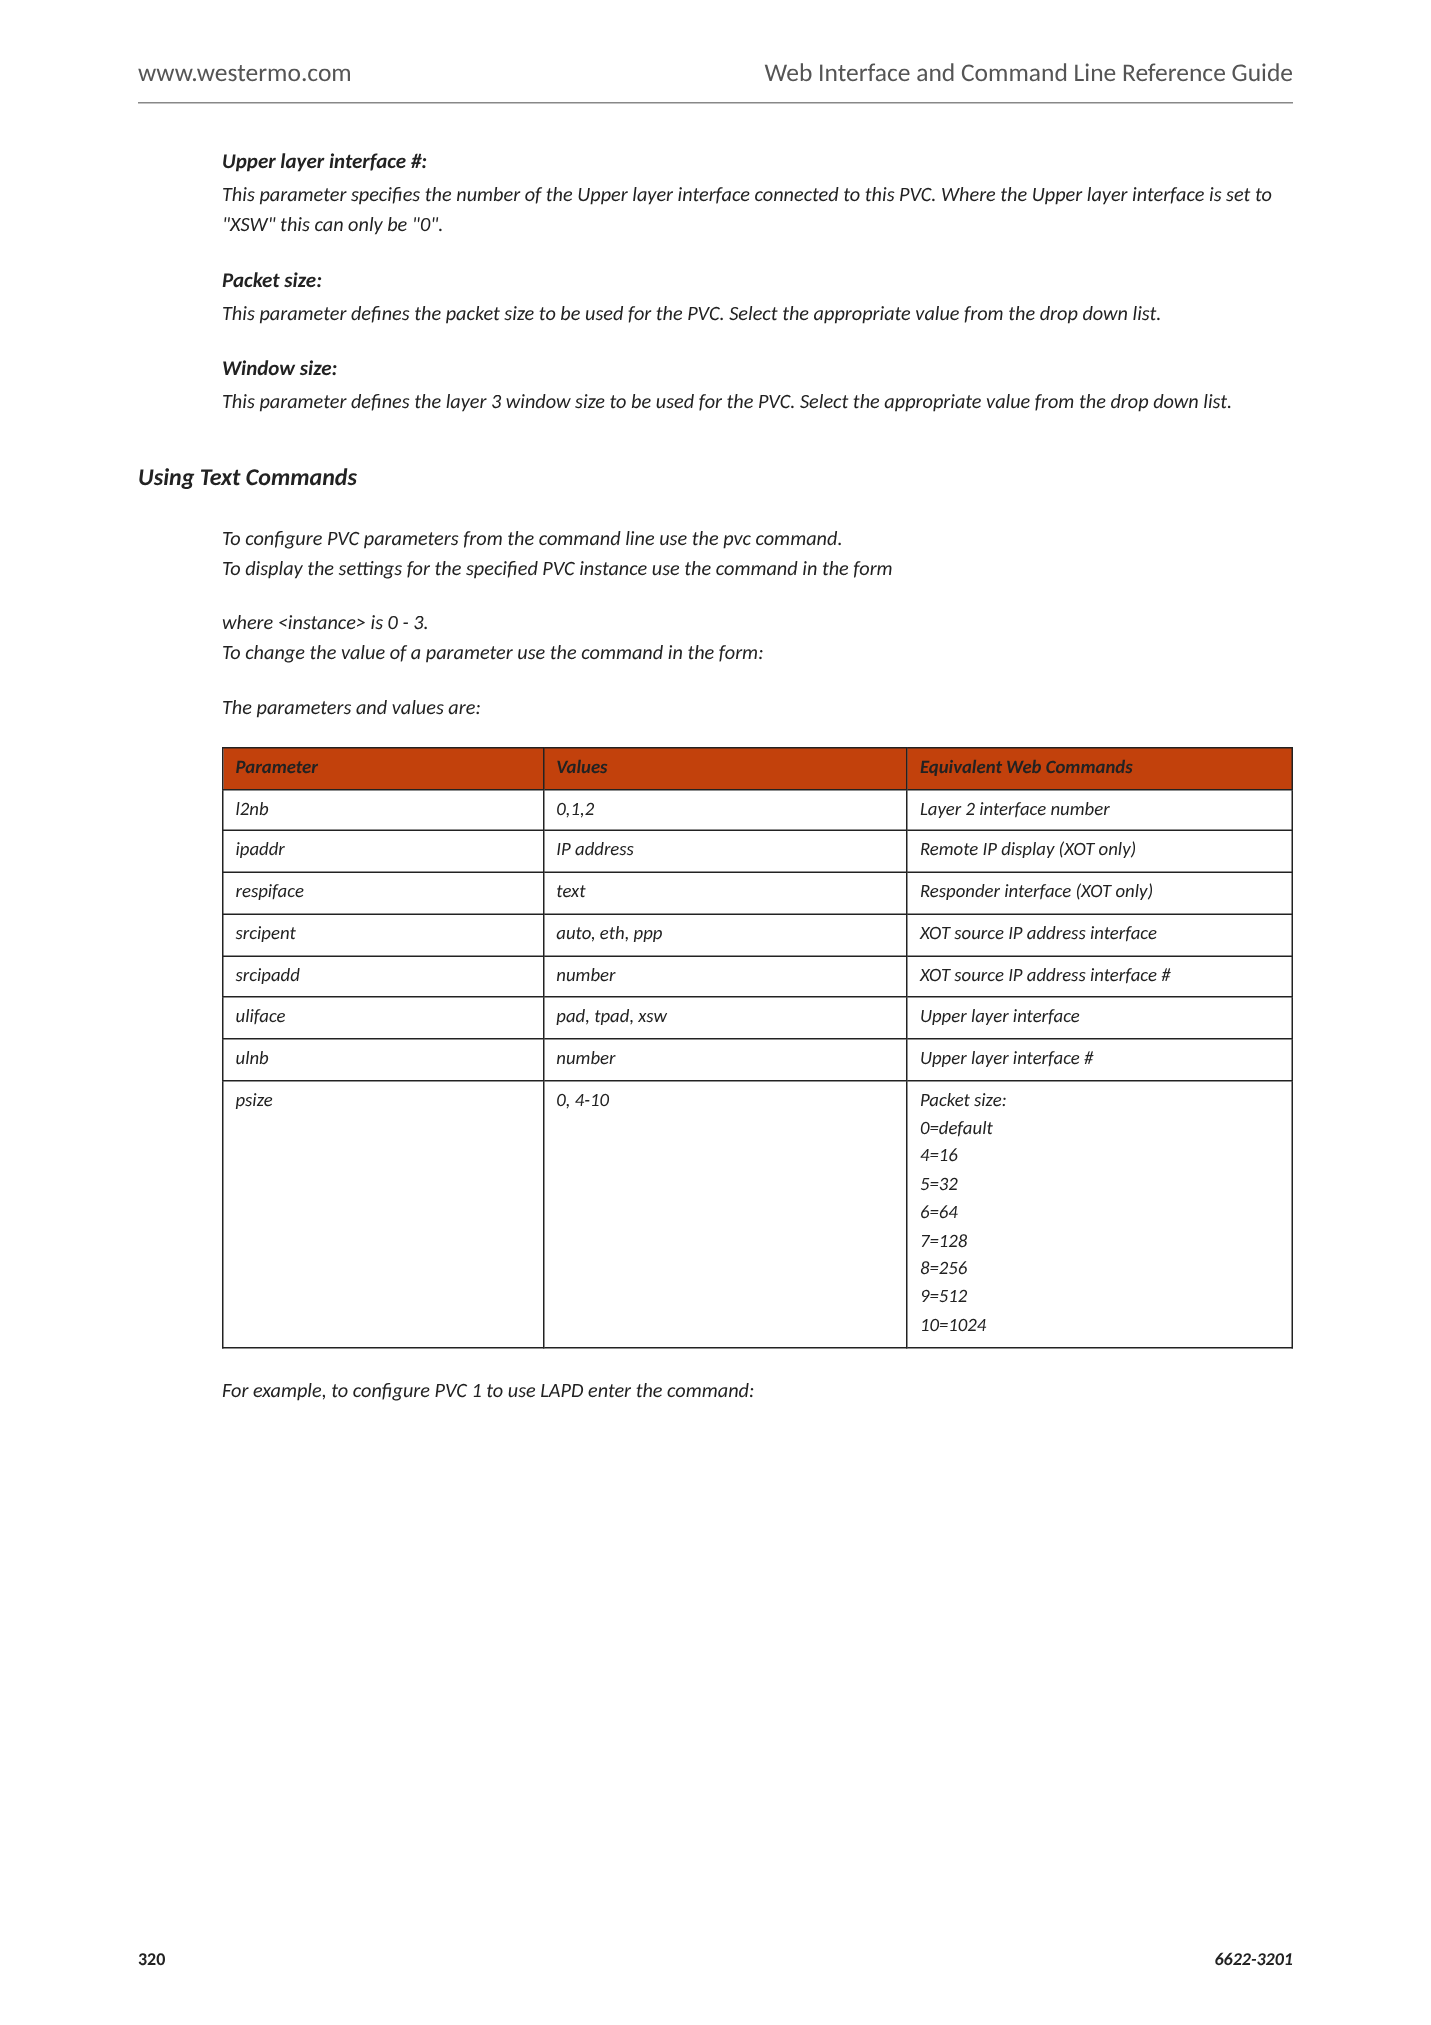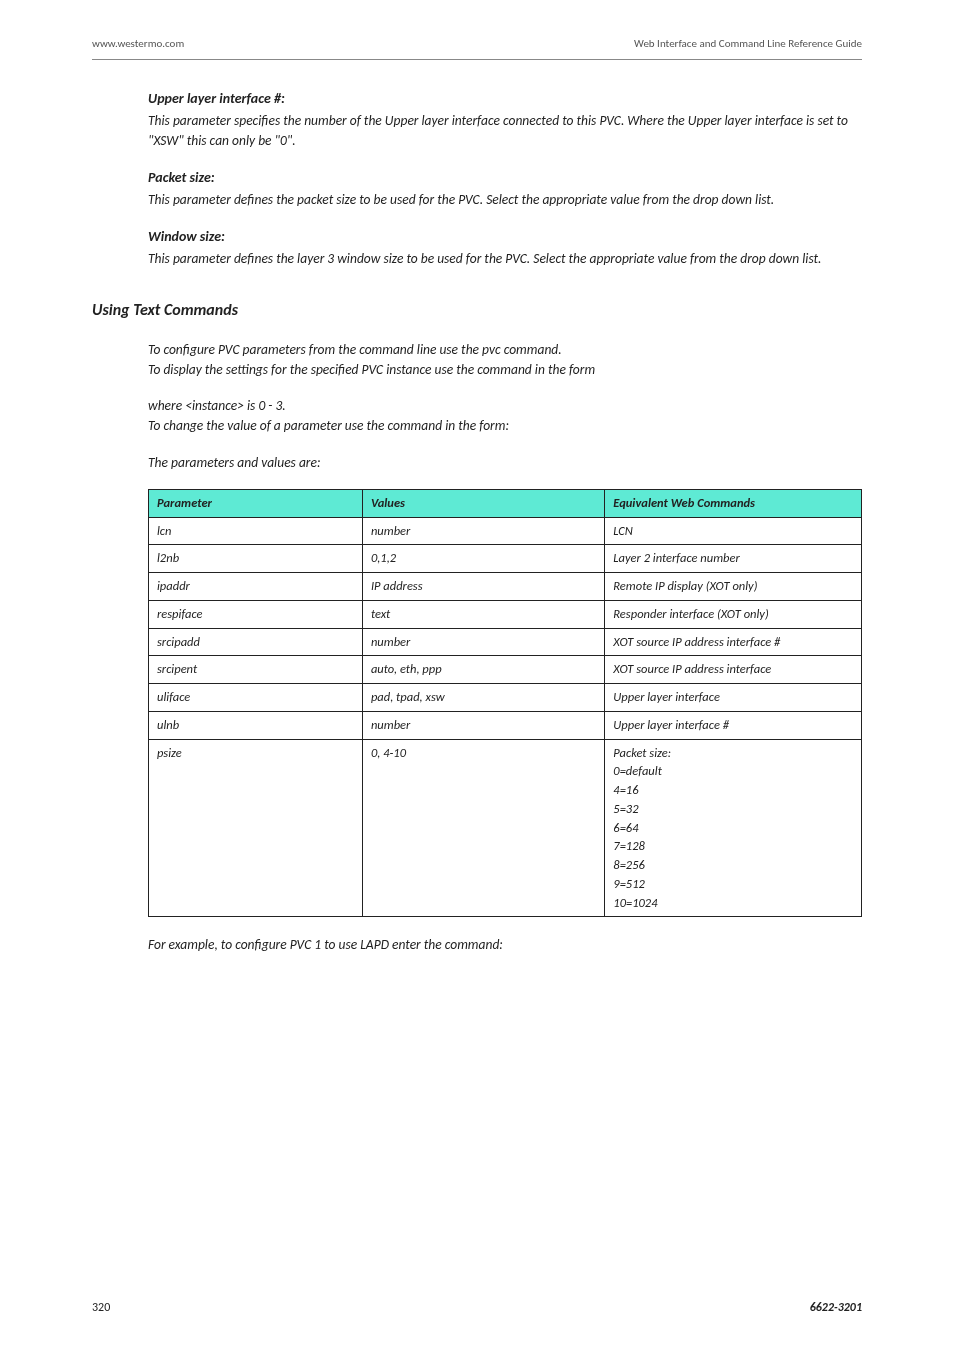--- a/index.html
+++ b/index.html
@@ -12,21 +12,21 @@
     position: relative;
     font-size: 14px;
     line-height: 1.5;
   }
   .page {
     padding: 36px 92px 40px 92px;
   }
   .top-bar {
     display: flex;
     justify-content: space-between;
-    font-size: 11px;
+    font-size: 17px;
     color: #555;
     border-bottom: 1px solid #888;
     padding-bottom: 6px;
     margin-bottom: 28px;
   }
   .content {
     padding-left: 56px;
     font-style: italic;
   }
   .sub-heading {
@@ -56,36 +56,36 @@
     font-size: 12.5px;
     margin-bottom: 18px;
   }
   th, td {
     border: 1px solid #222;
     padding: 4px 8px;
     text-align: left;
     vertical-align: top;
   }
   th {
-    background: #5eead4;
+    background: #c2410c;
     font-weight: bold;
   }
   col.c1 { width: 30%; }
   col.c2 { width: 34%; }
   col.c3 { width: 36%; }
   .footer {
     position: absolute;
     bottom: 34px;
     left: 92px;
     right: 92px;
     display: flex;
     justify-content: space-between;
     font-size: 12px;
   }
-  .footer .pn { font-weight: normal; }
+  .footer .pn { font-weight: bold; }
   .footer .doc { font-weight: bold; font-style: italic; text-align: right; }
 </style>
 </head>
 <body>
 
 <div class="page">
   <div class="top-bar">
     <span>www.westermo.com</span>
     <span>Web Interface and Command Line Reference Guide</span>
   </div>
@@ -123,48 +123,43 @@
         </colgroup>
       <thead>
         <tr>
           <th>Parameter</th>
           <th>Values</th>
           <th>Equivalent Web Commands</th>
         </tr>
       </thead>
       <tbody id="table-body">
           <tr>
-            <td>lcn</td>
-            <td>number</td>
-            <td>LCN</td>
-          </tr>
-          <tr>
             <td>l2nb</td>
             <td>0,1,2</td>
             <td>Layer 2 interface number</td>
           </tr>
           <tr>
             <td>ipaddr</td>
             <td>IP address</td>
             <td>Remote IP display (XOT only)</td>
           </tr>
           <tr>
             <td>respiface</td>
             <td>text</td>
             <td>Responder interface (XOT only)</td>
           </tr>
           <tr>
+            <td>srcipent</td>
+            <td>auto, eth, ppp</td>
+            <td>XOT source IP address interface</td>
+          </tr>
+          <tr>
             <td>srcipadd</td>
             <td>number</td>
             <td>XOT source IP address interface #</td>
-          </tr>
-          <tr>
-            <td>srcipent</td>
-            <td>auto, eth, ppp</td>
-            <td>XOT source IP address interface</td>
           </tr>
           <tr>
             <td>uliface</td>
             <td>pad, tpad, xsw</td>
             <td>Upper layer interface</td>
           </tr>
           <tr>
             <td>ulnb</td>
             <td>number</td>
             <td>Upper layer interface #</td>

